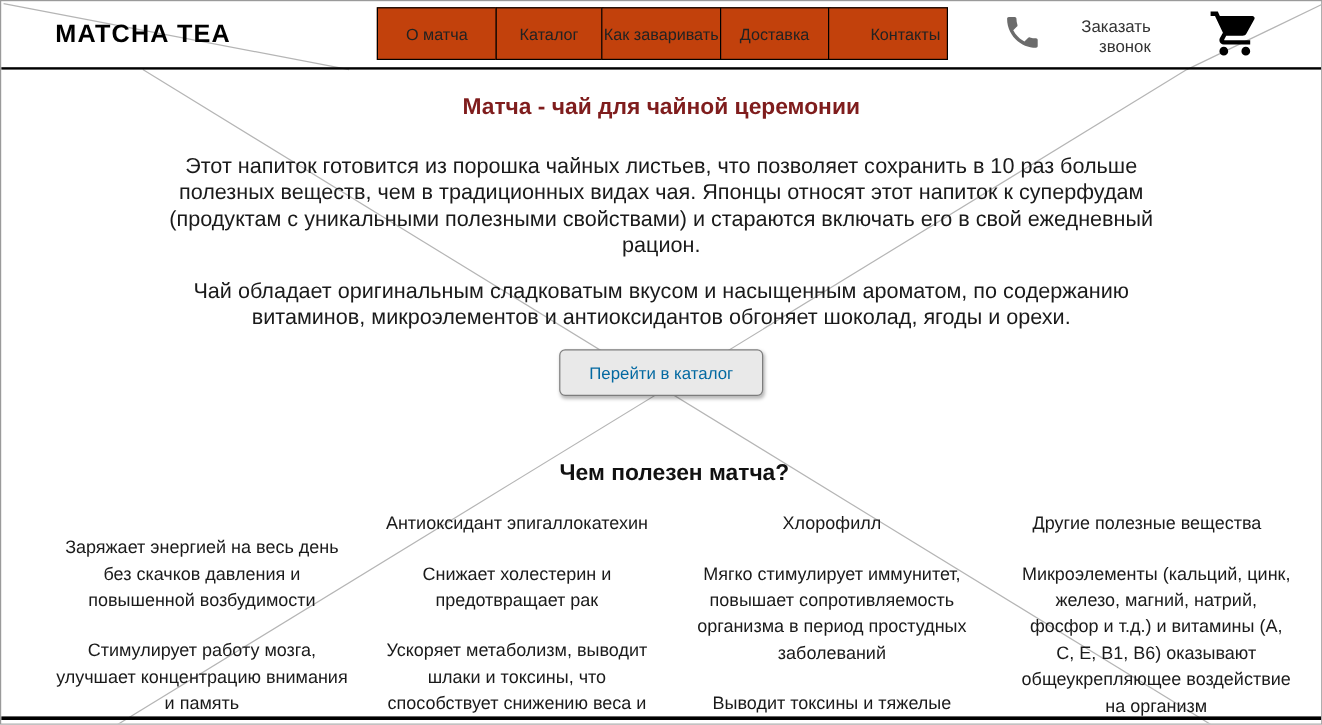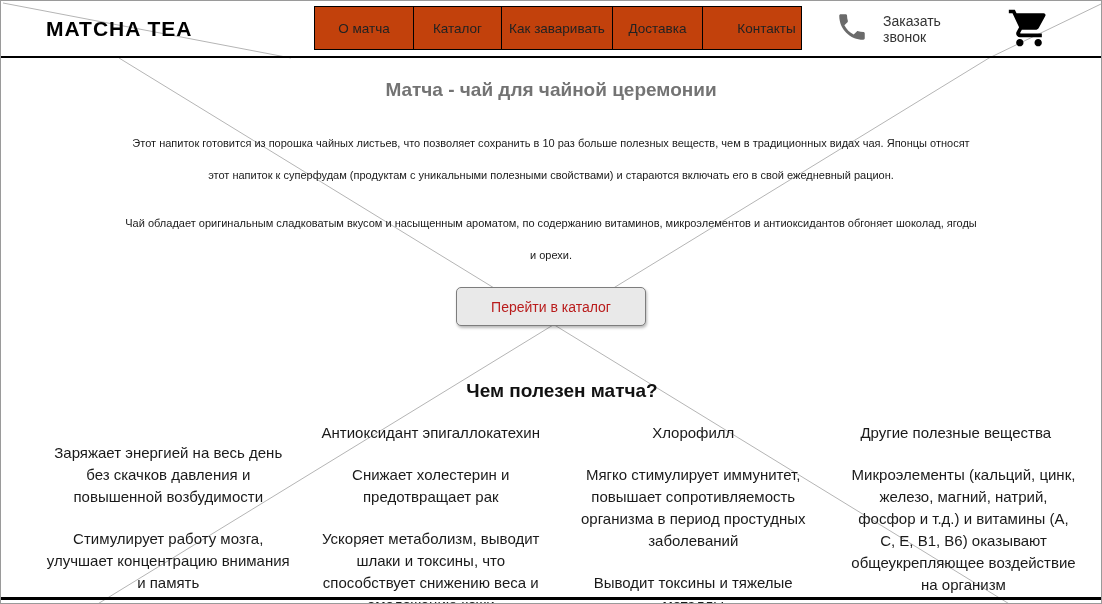--- a/index.html
+++ b/index.html
@@ -35,51 +35,51 @@
   .nav-item {
     box-sizing:border-box;
     border:1.5px solid #000;
     margin-left:-1.5px;
     background:#c2410c;
     display:flex; align-items:center; justify-content:center;
     font-size:13.5px; color:#222;
     cursor:pointer;
   }
   .nav-item:first-child { margin-left:0; }
-  .nav-w1 { width:100px; } .nav-w2 { width:90px; } .nav-w3 { width:112px;text-align:right; }
+  .nav-w1 { width:100px; } .nav-w2 { width:90px; } .nav-w3 { width:100px;text-align:right; }
   .nav-w4 { width:92px; } .nav-w5 { width:100px;padding-left:29px; }
 
   .call {
     position:absolute; left:834px; top:9px;
     display:flex; align-items:center; gap:14px;
     cursor:pointer;
   }
   .call-label {
-    width:76px; text-align:left;
+    width:76px; text-align:right;
     font-size:14px; line-height:16px; color:#333;
   }
   .cart { position:absolute; left:1006px; top:4px; cursor:pointer; }
 
   
   main { position:relative; z-index:1; text-align:center; padding-top:21px; }
-  h1 { font-size:19px; font-weight:bold; margin:0; color:#737373; }
+  h1 { font-size:19px; font-weight:bold; margin:0; color:#7f1d1d; }
   .lead {
     max-width:860px; margin:26px auto 0;
-    font-size:11px; line-height:32px;
+    font-size:18px; line-height:22px;
   }
   .lead + .lead { margin-top:16px; }
   .cta {
     margin-top:16px;
-    width:190px; height:39px;
+    width:170px; height:39px;
     background:#e9e9e9;
     border:1px solid #7d7d7d;
     border-radius:5px;
     box-shadow:1px 2px 3px rgba(0,0,0,0.28);
     font-family:"Liberation Sans", sans-serif;
-    font-size:14px; color:#b91c1c;
+    font-size:14px; color:#0369a1;
     cursor:pointer;
   }
 
   
   .benefits { position:relative; z-index:1; text-align:center;padding-left:22px; }
   h2 { font-size:19px; font-weight:bold; margin:54px 0 0; color:#111; }
   .cols { display:flex; margin-top:20px; padding:0 14px; }
   .col { flex:1; font-size:15px; line-height:22px; }
   .col-h { max-width:245px; margin:0 auto; }
   .col p { max-width:245px; margin:20px auto 0; }

